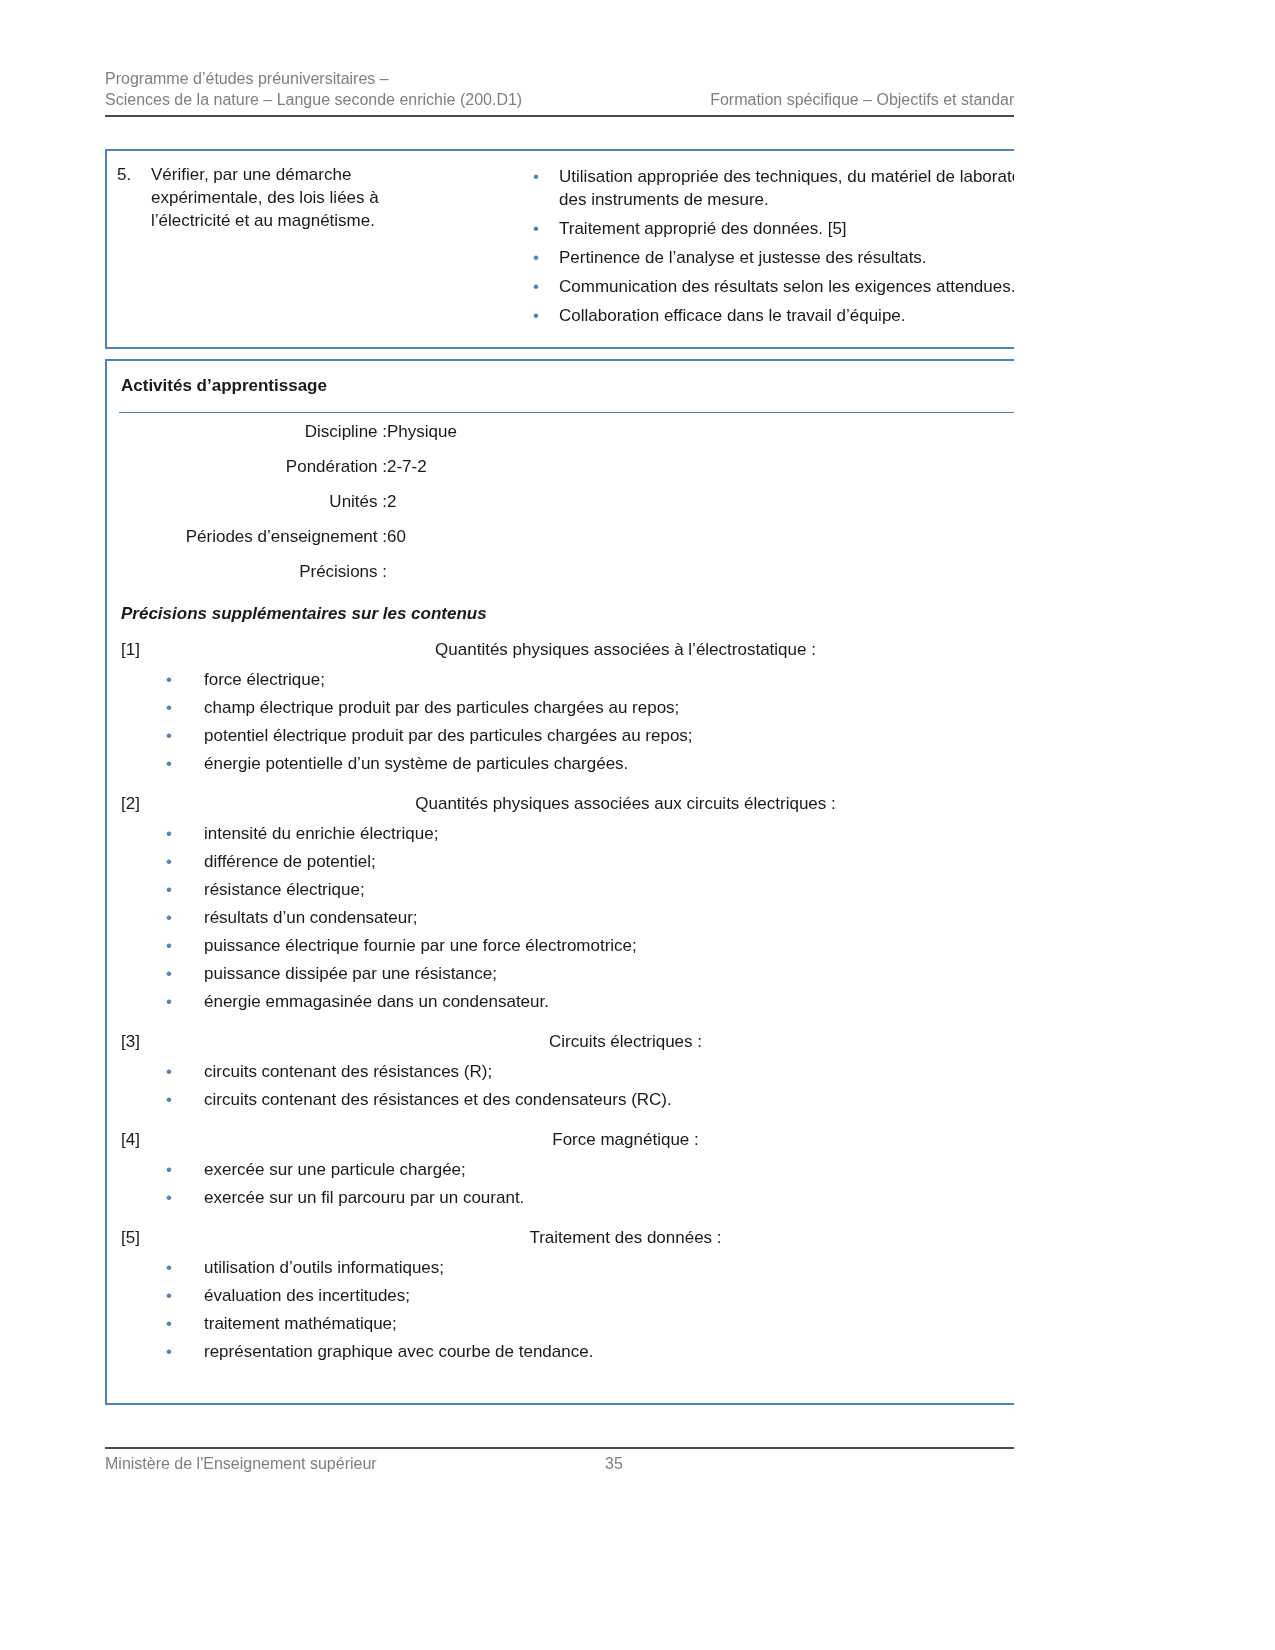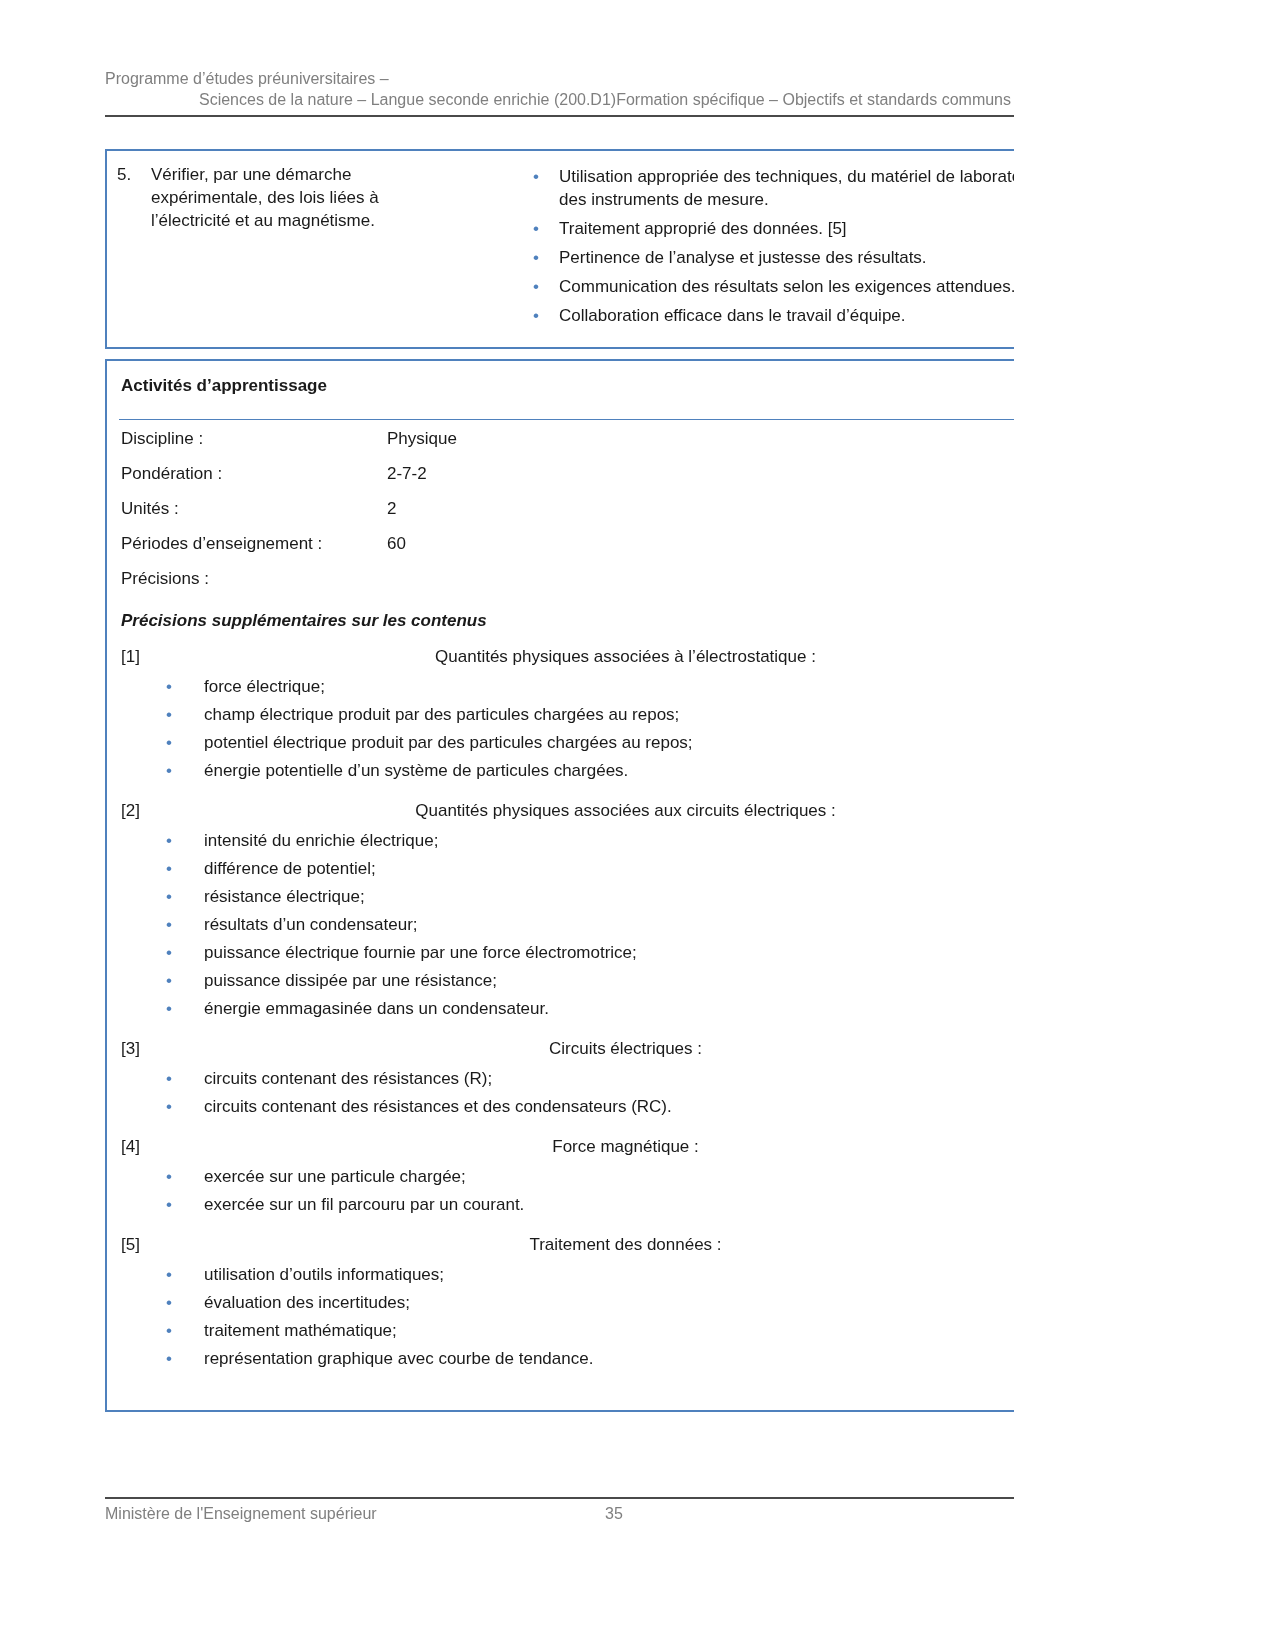--- a/index.html
+++ b/index.html
@@ -28,21 +28,21 @@
   .doc-header{
     padding-top:68px;
     font-size:16px;
     line-height:21px;
     color:var(--muted);
     border-bottom:2px solid var(--rule);
     padding-bottom:5px;
   }
   .doc-header .hrow{
     display:flex;
-    justify-content:center;
+    justify-content:space-between;
     align-items:flex-end;
   }
 
   
   .objective-box{
     margin-top:32px;
     border:2px solid var(--accent);
     padding:12px 14px 14px 10px;
     display:flex;
     font-size:17px;
@@ -81,31 +81,32 @@
   
   .activities-box{
     margin-top:10px;
     border:2px solid var(--accent);
     padding:10px 14px 22px 12px;
     font-size:17px;
     line-height:22px;
   }
   .act-title{
     font-weight:bold;
-    padding:4px 0 22px 2px;
+    padding:4px 0 15px 2px;
     border-bottom:1px solid var(--accent);
     margin-bottom:8px;
   }
   .field-row{
     display:flex;
     margin:0 0 13px 2px;
   }
   .field-label{
     width:266px;
     flex-shrink:0;
+    text-align:right;
   }
   .field-value{flex:1;}
   .act-subtitle{
     font-weight:bold;
     margin:20px 0 14px 2px;
     font-style:italic;
   }
   .section{
     margin-bottom:18px;
   }
@@ -124,21 +125,21 @@
   }
   .item-row .dot{
     width:40px;
     padding-left:2px;
   }
   .item-text{flex:1;}
 
   
   .doc-footer{
     position:absolute;
-    top:1497px;
+    top:1447px;
     left:105px;
     width:1000px;
     border-top:2px solid var(--rule);
     padding-top:6px;
     font-size:16px;
     color:var(--muted);
     display:flex;
   }
   .foot-left{width:50%;}
   .foot-page{width:20%;text-align:left;}

